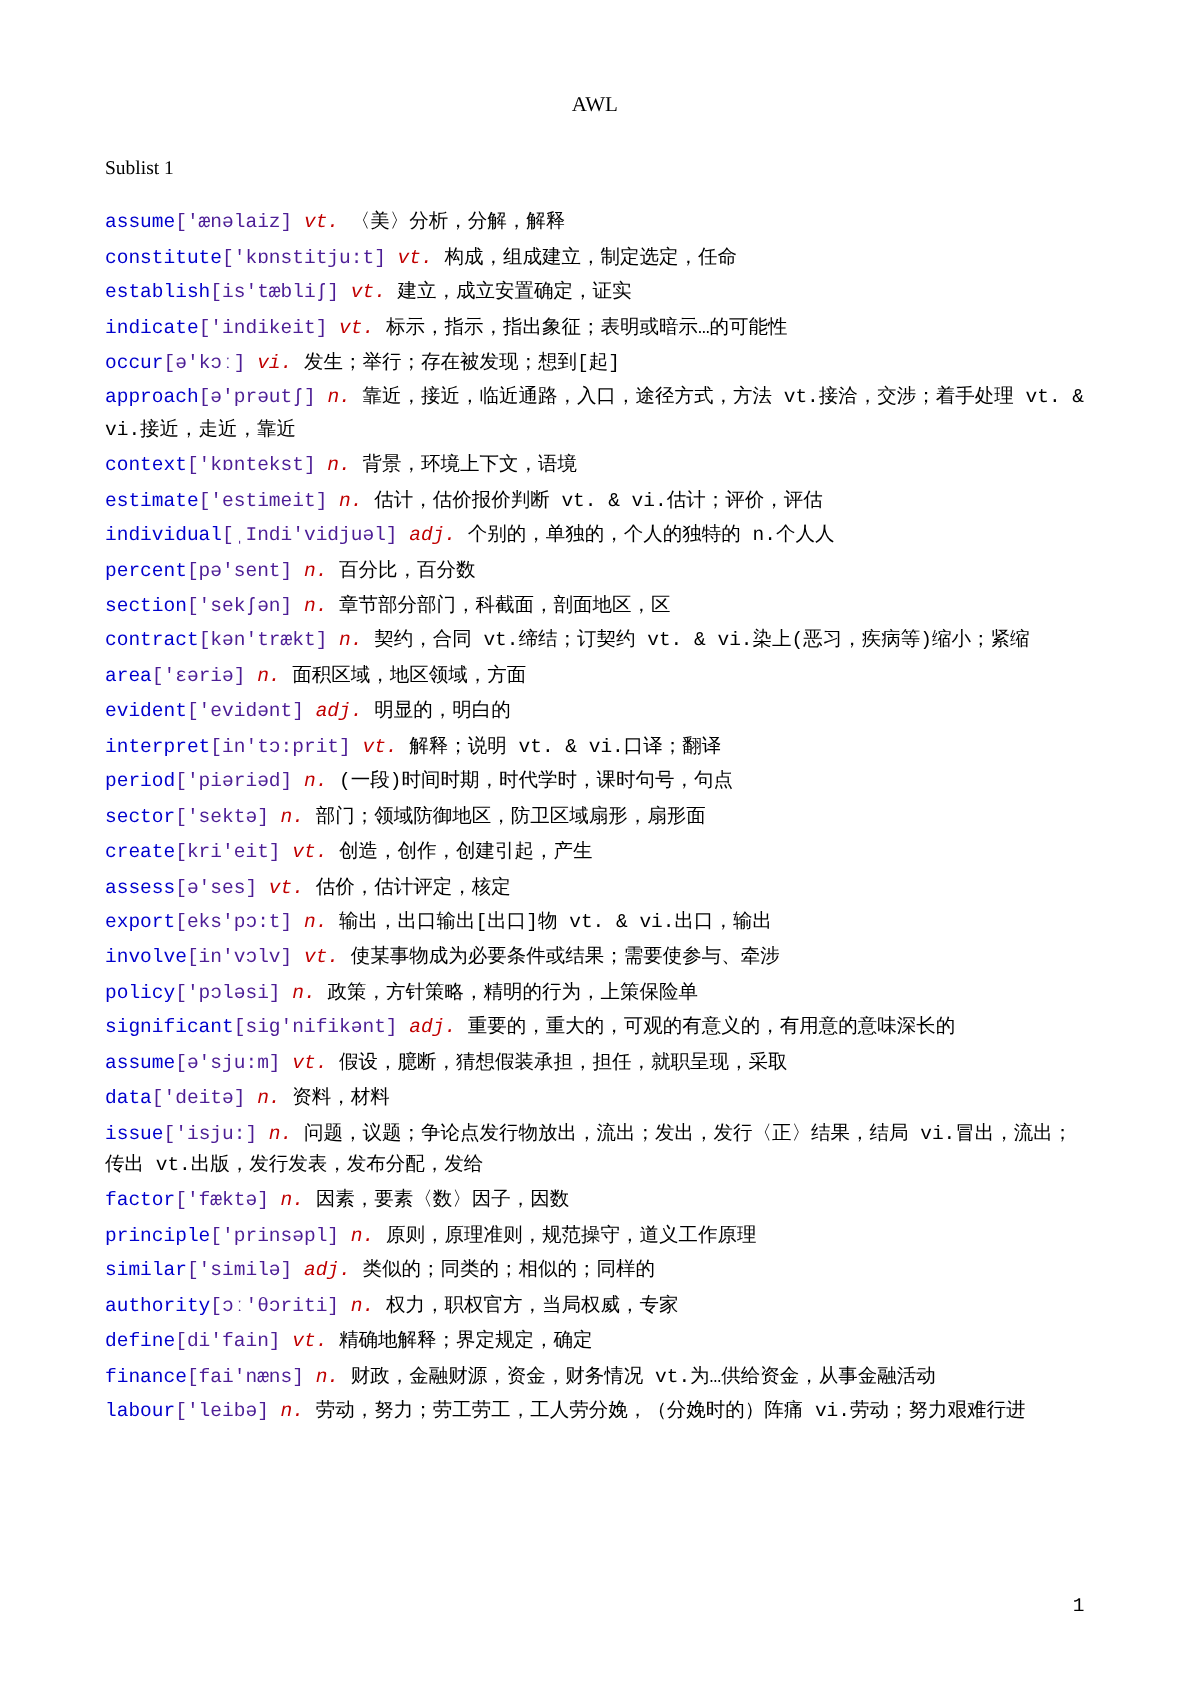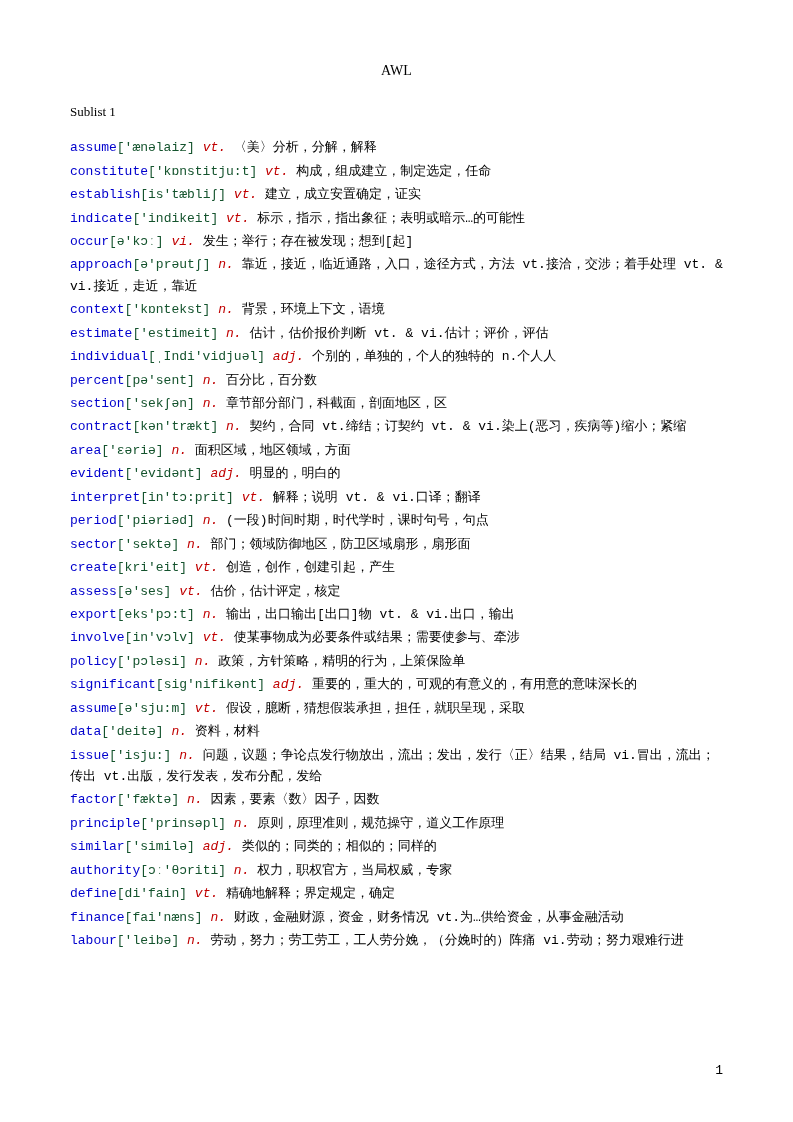--- a/index.html
+++ b/index.html
@@ -28,21 +28,21 @@
     .entry {
       margin-bottom: 2px;
       line-height: 1.65;
       font-size: 13px;
     }
     .word {
       color: #0000cd;
       font-family: 'Courier New', Courier, monospace;
     }
     .phonetic {
-      color: #14532d;
+      color: #4c1d95;
       text-align: center;
     }
     .pos {
       color: #c00000;
       font-style: italic;
     }
     .definition {
       color: #000000;
     }
     .page-num {

